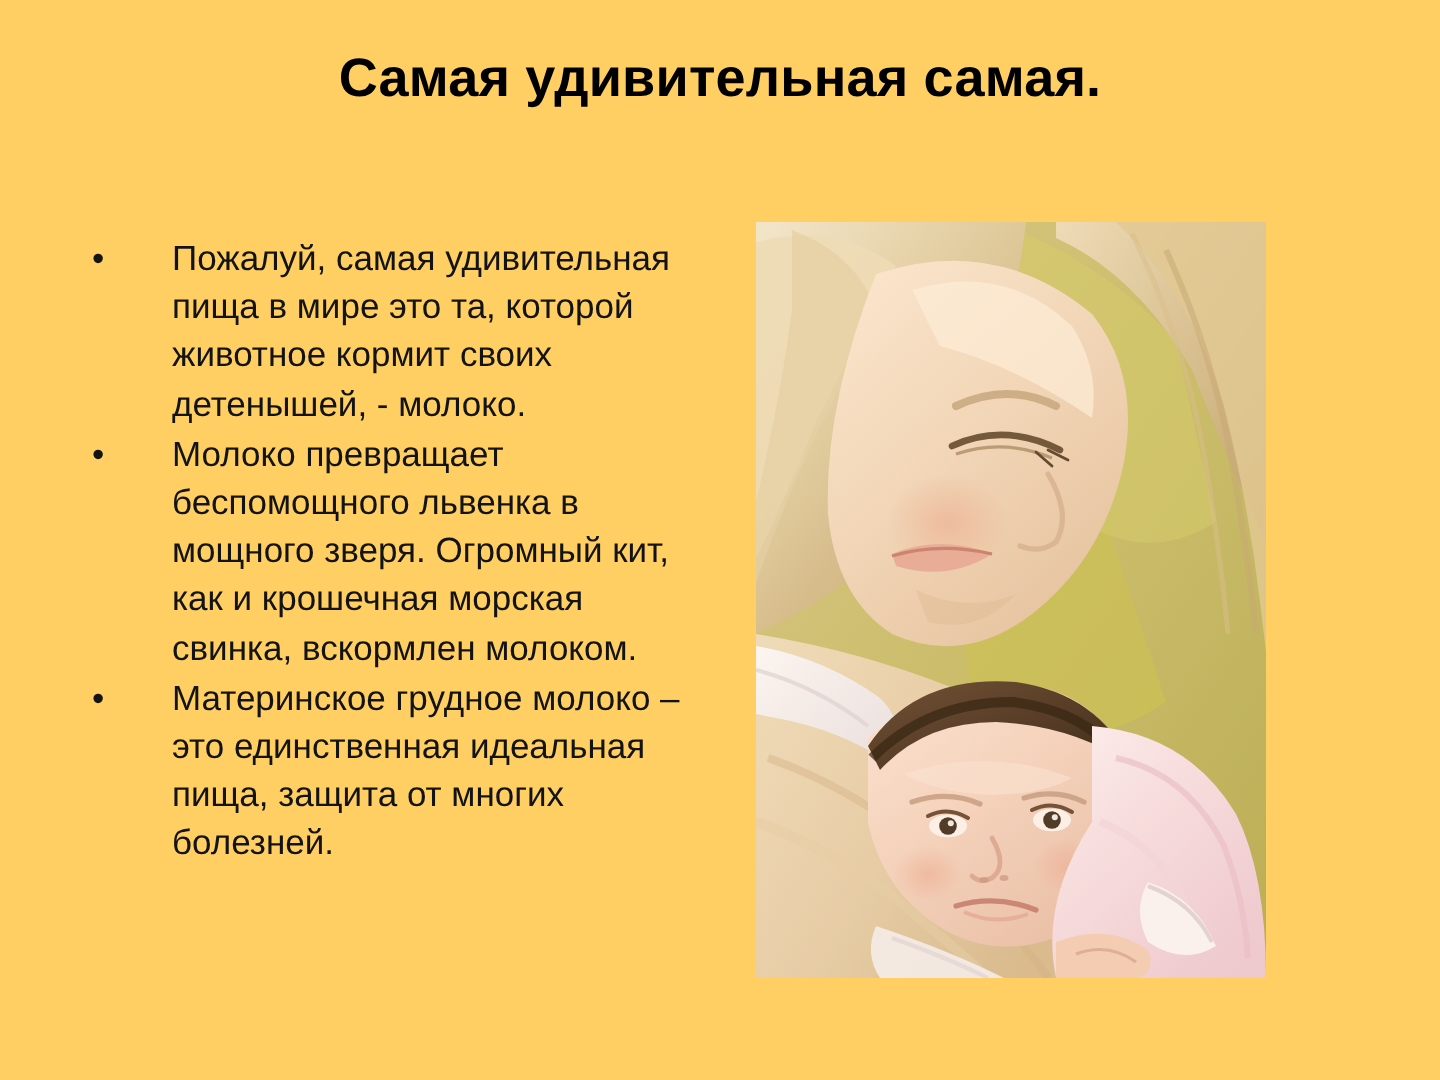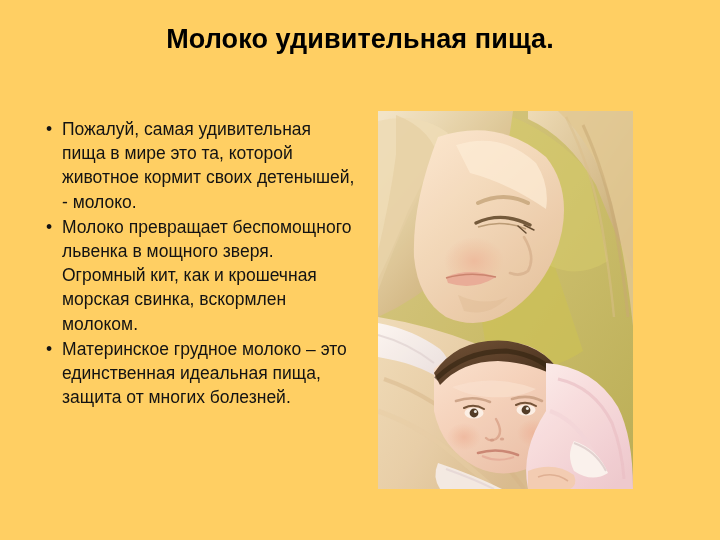--- a/index.html
+++ b/index.html
@@ -54,20 +54,21 @@
     position: absolute;
     left: 8px;
     top: 0;
     width: 14px;
     font-size: 17.5px;
     line-height: 24.2px;
     color: #131313;
   }
   .bullet-text {
     display: block;
+    margin-left: 24px;
   }
 
   
   .photo {
     position: absolute;
     left: 378px;
     top: 111px;
     width: 255px;
     height: 378px;
     overflow: hidden;
@@ -77,21 +78,21 @@
     display: block;
     width: 255px;
     height: 378px;
   }
 </style>
 </head>
 <body>
 
 <div class="slide">
 
-  <div class="slide-title">Молоко удивительная пища.</div>
+  <div class="slide-title">Самая удивительная самая.</div>
 
   <div class="body-text">
 
     <div class="bullet-item">
       <span class="bullet-marker">•</span>
       <span class="bullet-text">Пожалуй, самая удивительная пища в мире это та, которой животное кормит своих детенышей, - молоко.</span>
     </div>
 
     <div class="bullet-item">
       <span class="bullet-marker">•</span>

